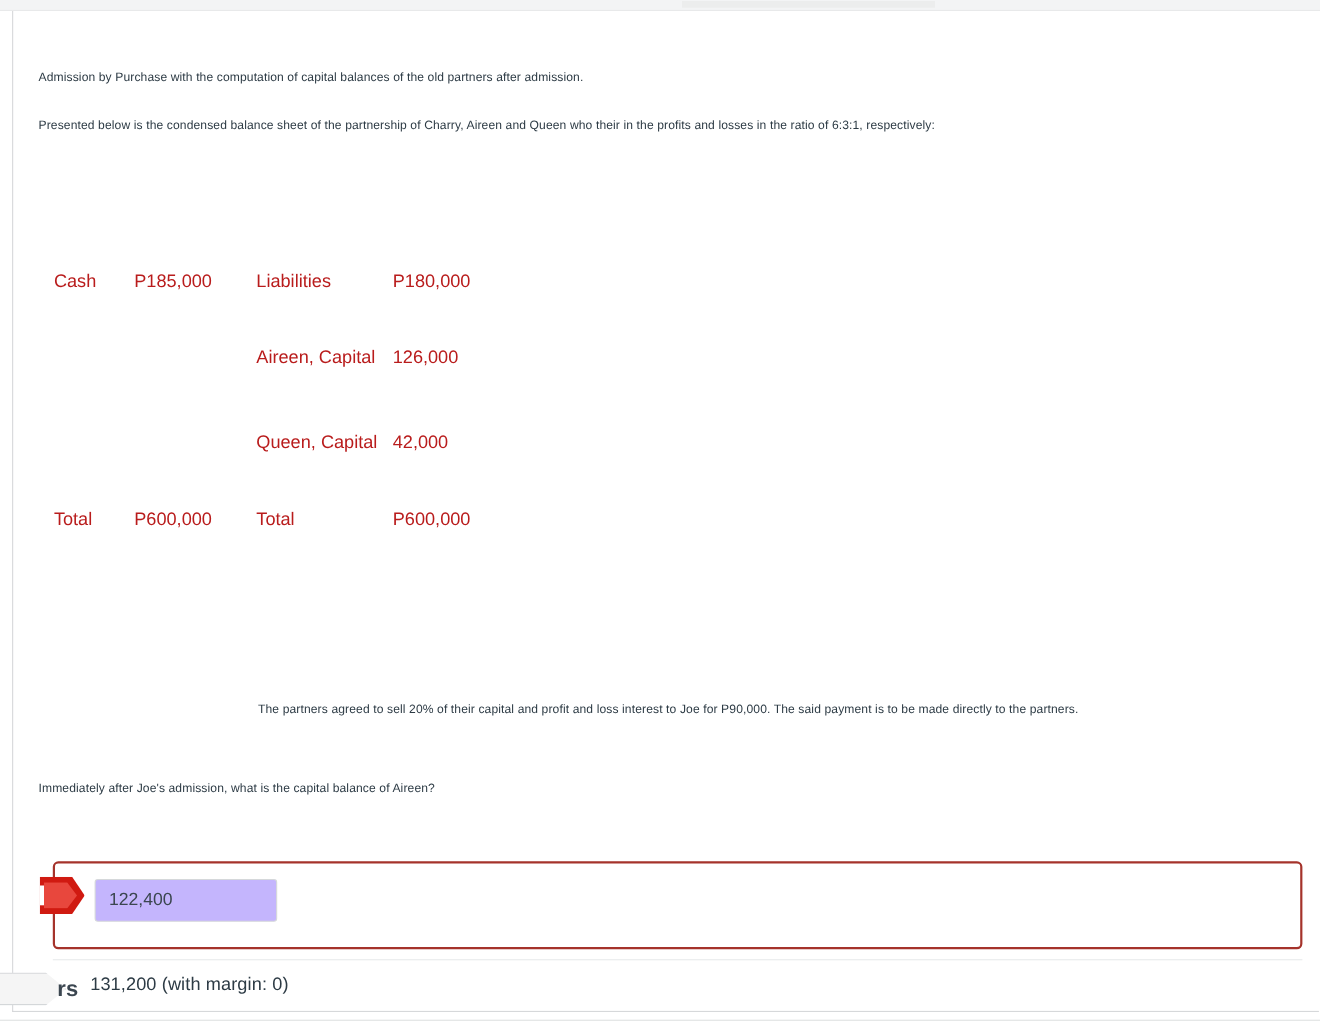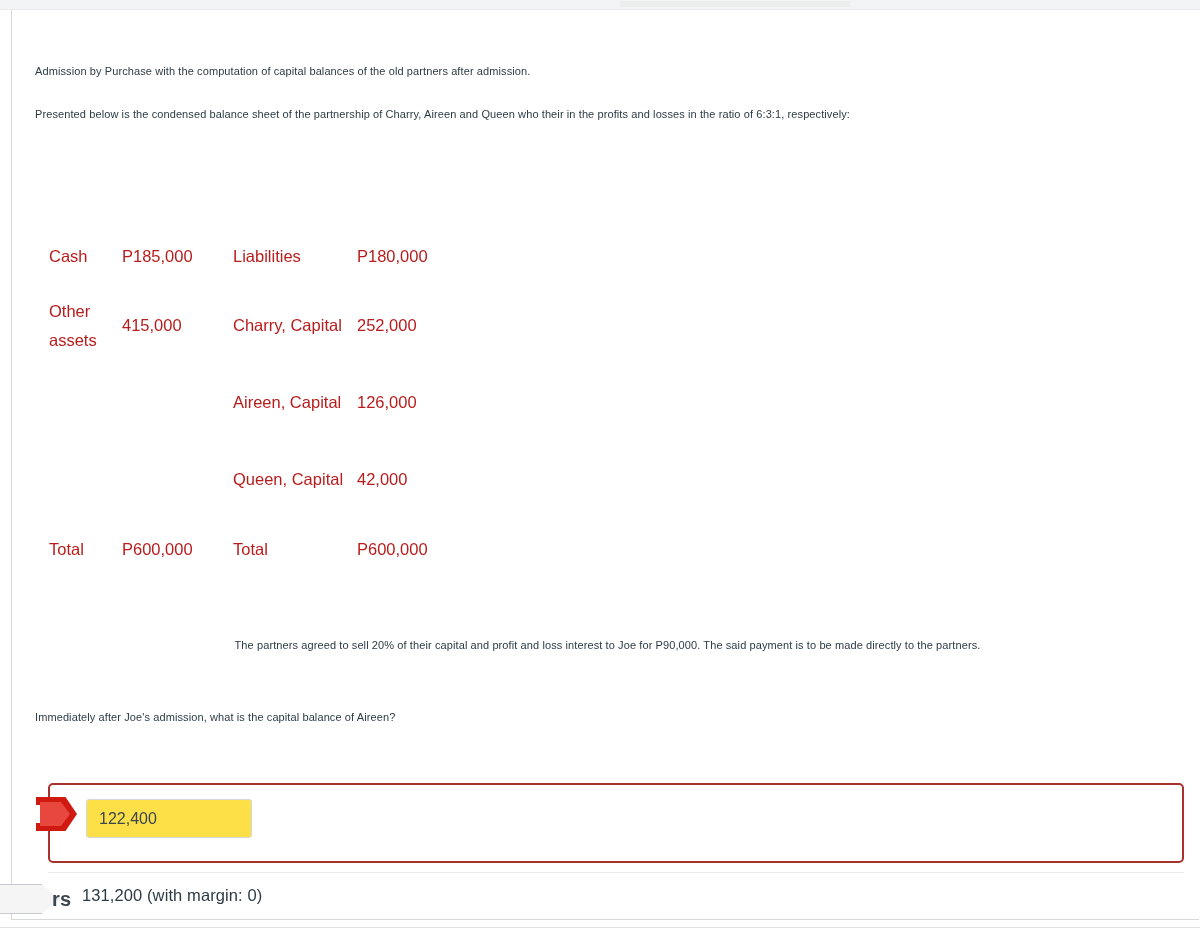--- a/index.html
+++ b/index.html
@@ -101,21 +101,21 @@
     border-radius: 5px;
     box-sizing: border-box;
     background: #ffffff;
   }
   .answer-input {
     position: absolute;
     left: 36px;
     top: 14px;
     width: 166px;
     height: 39px;
-    background: #fde047;
+    background: #c4b5fd;
     border: 1px solid #d5d8da;
     border-radius: 3px;
     box-sizing: border-box;
     font-family: "Liberation Sans", sans-serif;
     font-size: 16px;
     color: #3b4650;
     padding: 0 12px;
     line-height: 37px;
     outline: none;
   }
@@ -196,26 +196,20 @@
 
   <table class="bs-table">
     <tbody>
       <tr class="row-first">
         <td class="col-a">Cash</td>
         <td class="col-b">P185,000</td>
         <td class="col-c">Liabilities</td>
         <td class="col-d">P180,000</td>
       </tr>
       <tr>
-        <td class="col-a wrap2">Other assets</td>
-        <td class="col-b">415,000</td>
-        <td class="col-c wrap2c">Charry, Capital</td>
-        <td class="col-d">252,000</td>
-      </tr>
-      <tr>
         <td class="col-a"></td>
         <td class="col-b"></td>
         <td class="col-c wrap2c">Aireen, Capital</td>
         <td class="col-d">126,000</td>
       </tr>
       <tr>
         <td class="col-a"></td>
         <td class="col-b"></td>
         <td class="col-c wrap2c">Queen, Capital</td>
         <td class="col-d">42,000</td>

